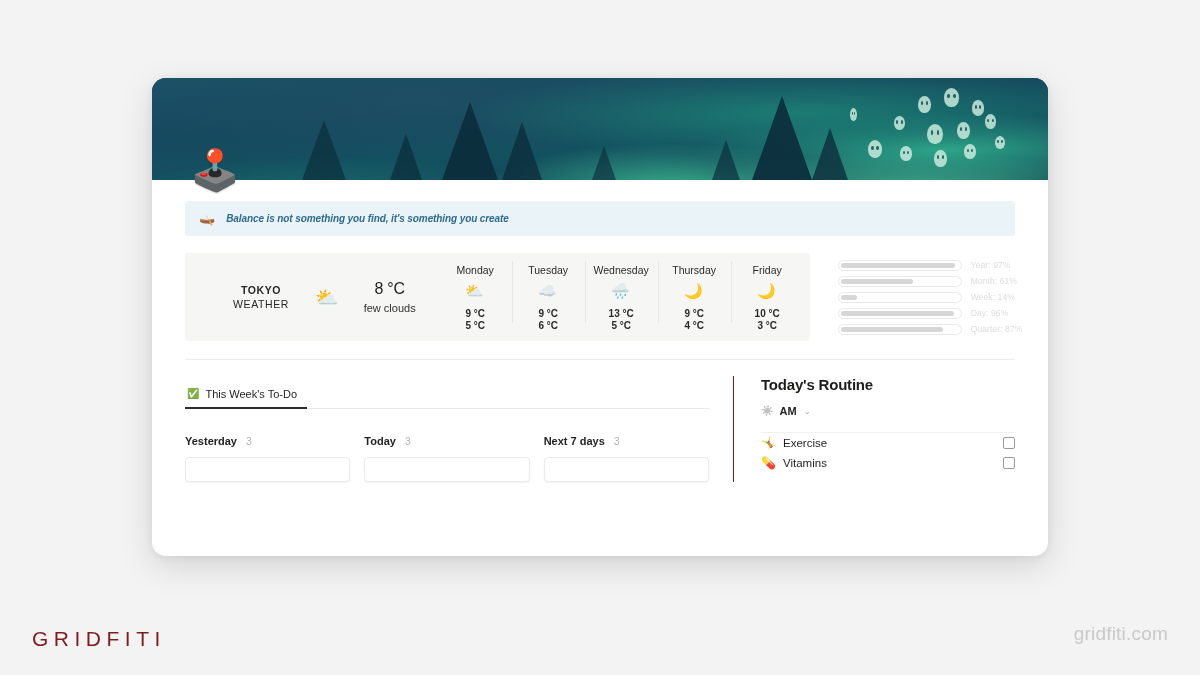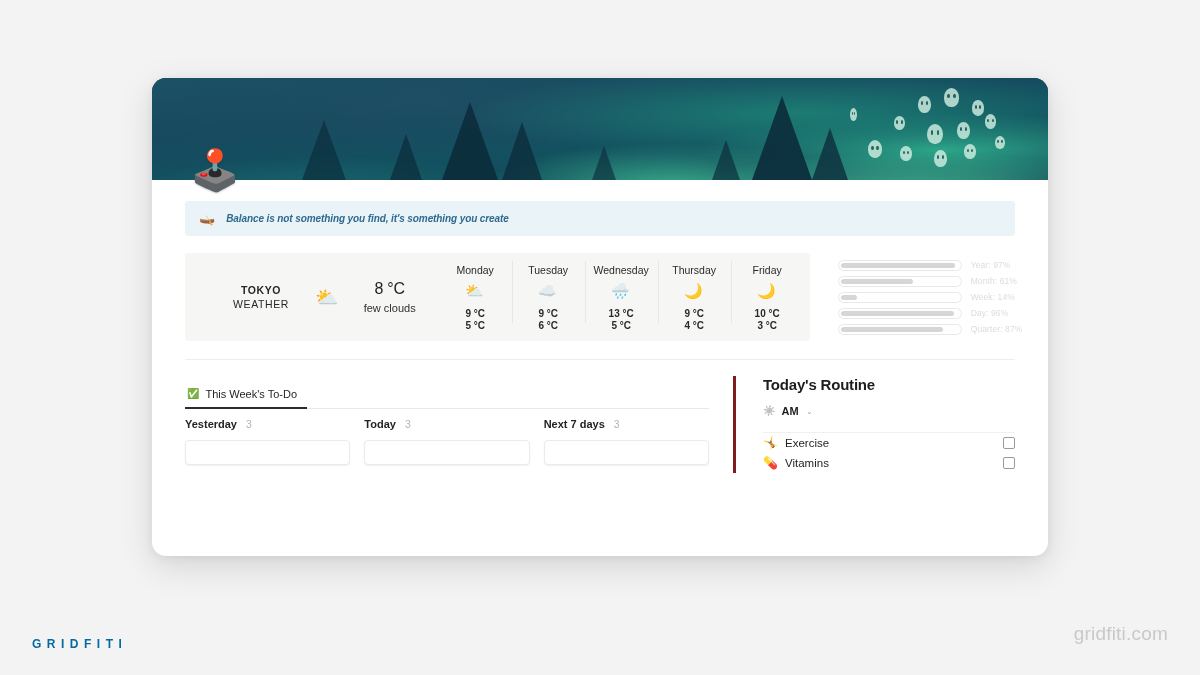--- a/index.html
+++ b/index.html
@@ -14,24 +14,24 @@
     background: #f3f3f3;
     font-family: "Liberation Sans", sans-serif;
     position: relative;
   }
 
   
   .wm-left {
     position: absolute;
     left: 32px;
     bottom: 24px;
-    font-size: 12px;
+    font-size: 21px;
     letter-spacing: 5.5px;
-    color: #0369a1;
-    font-weight: 700;
+    color: #7f1d1d;
+    font-weight: 400;
   }
   .wm-right {
     position: absolute;
     right: 32px;
     bottom: 30px;
     font-size: 19px;
     color: #c9c9c9;
     letter-spacing: .2px;
   }
 
@@ -237,21 +237,21 @@
 
   
   .cols {
     display: flex;
     margin-top: 16px;
     gap: 0;
   }
   .col-left { flex: 0 0 548px; padding-right: 24px; }
   .col-right {
     flex: 1;
-    border-left: 3px solid #7f1d1d;
+    border-left: 1px solid #7f1d1d;
     padding-left: 27px;
   }
 
   .sec-title {
     font-size: 15px;
     font-weight: 700;
     color: #1d1d1c;
     letter-spacing: -.2px;
   }
 
@@ -267,21 +267,21 @@
     padding: 0 10px 7px 2px;
     border-bottom: 2px solid #2c2c2b;
     margin-bottom: -1px;
   }
   .tab-icon { font-size: 10px; line-height: 1; }
   .tab-label { font-size: 11px; color: #1f1f1e; font-weight: 400; }
 
   .board {
     display: flex;
     gap: 14px;
-    margin-top: 9px;
+    margin-top: 26px;
   }
   .board-col { flex: 1; min-width: 0; }
   .bc-head { display: flex; align-items: baseline; gap: 9px; }
   .bc-name { font-size: 11px; font-weight: 700; color: #232322; }
   .bc-count { font-size: 10.5px; color: #b4b4b2; }
 
   .bc-card {
     margin-top: 10px;
     background: #fff;
     border: 1px solid #ebebea;

